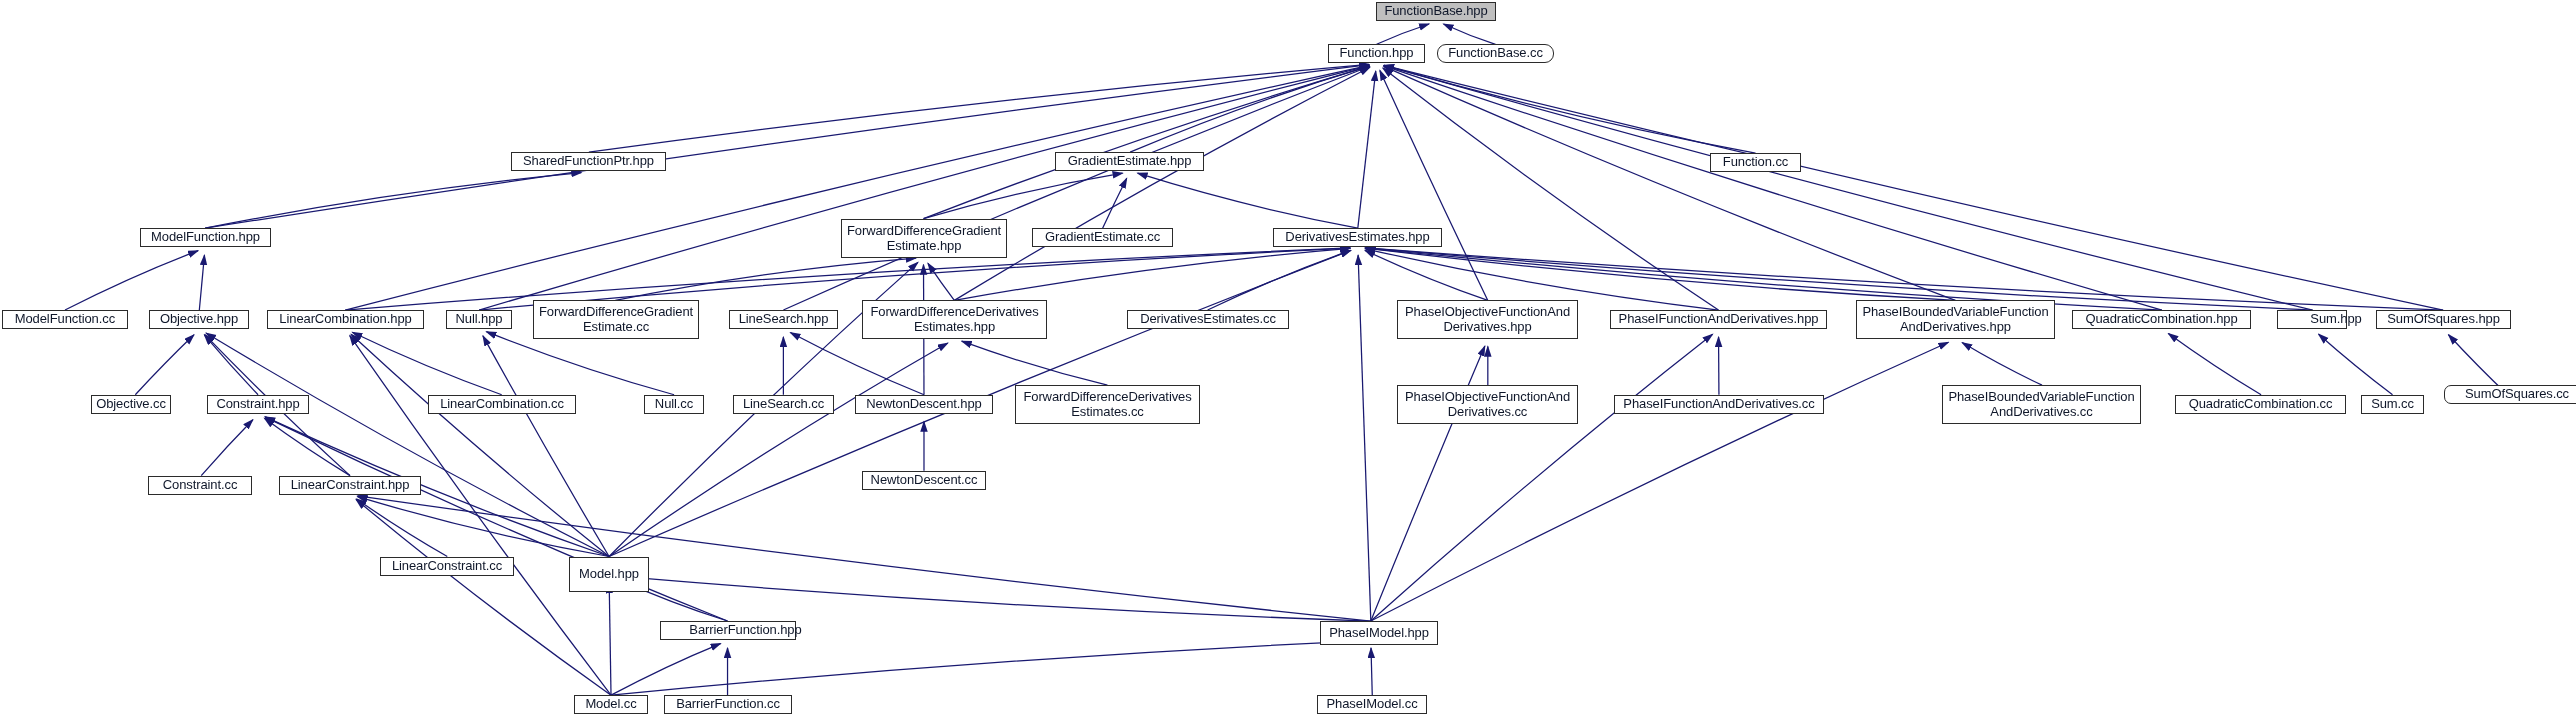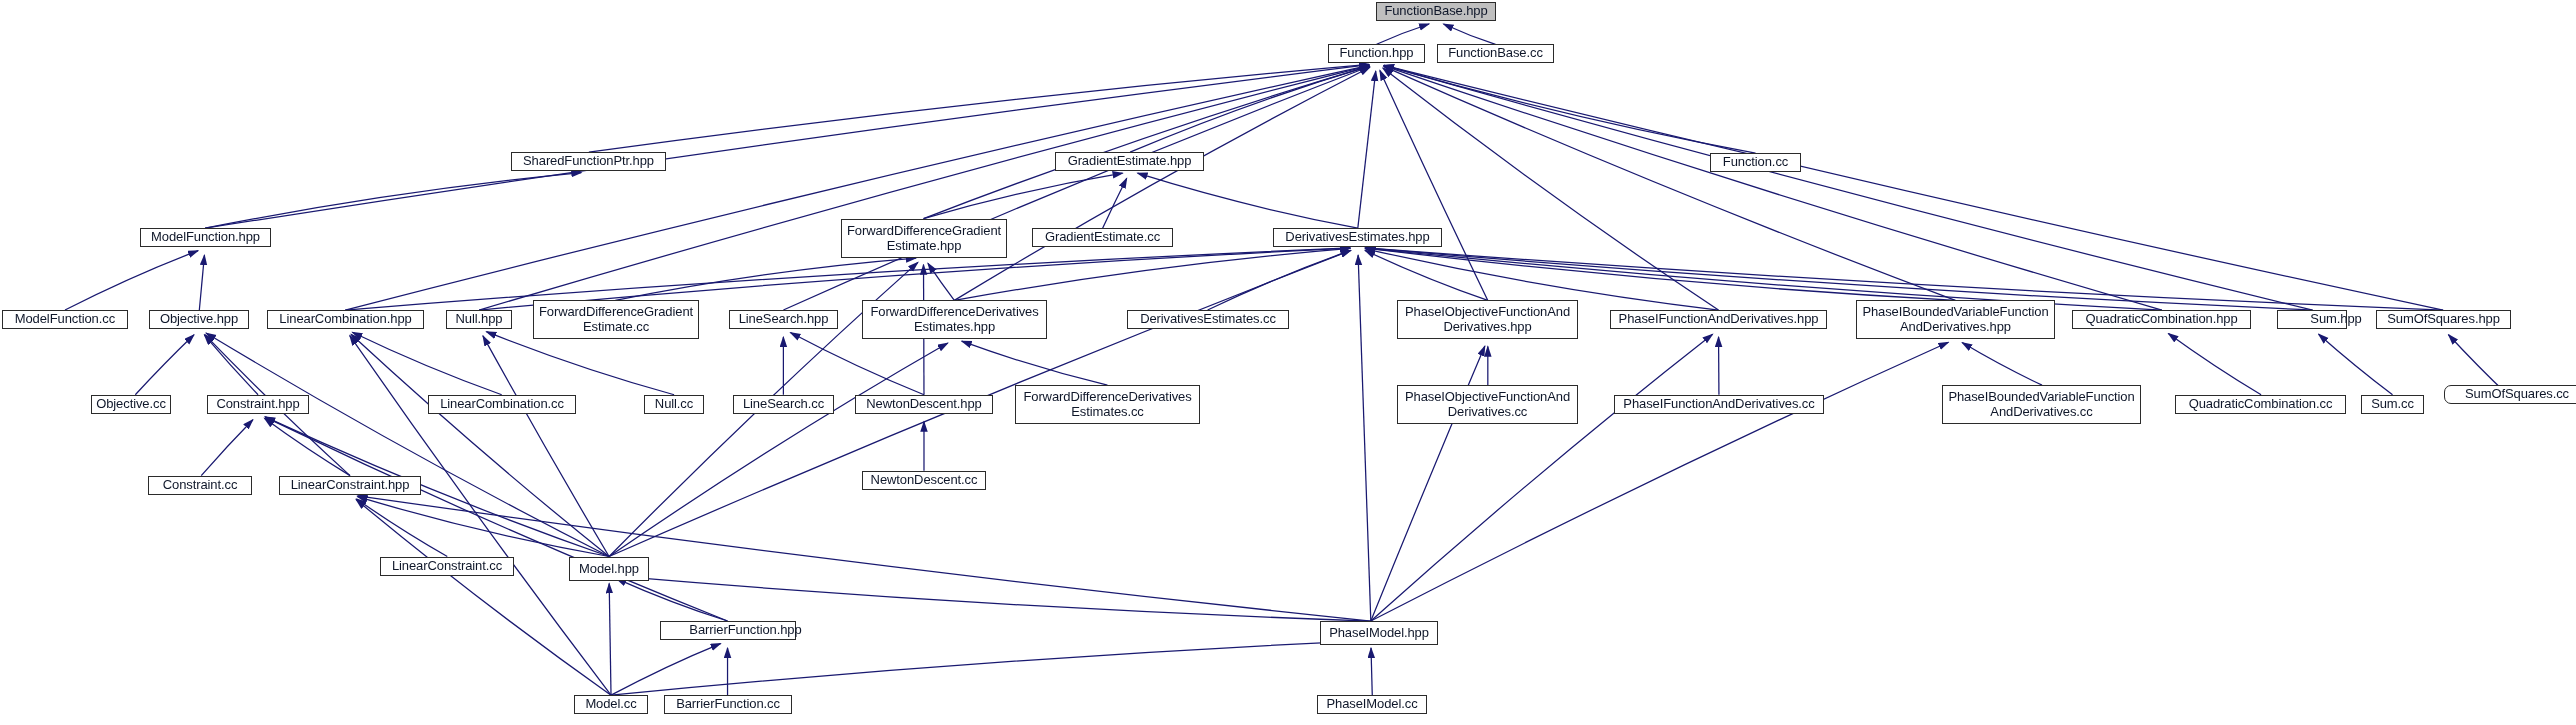--- a/index.html
+++ b/index.html
@@ -121,21 +121,21 @@
         <path d="M755.5,645.0 Q697.7,626.6 640.0,600.9" marker-end="url(#ah)"></path>
         <path d="M1423.5,645.0 Q1032.0,631.7 640.5,598.5" marker-end="url(#ah)"></path>
         <path d="M755.5,722.0 Q755.5,697.5 755.5,673.0" marker-end="url(#ah)"></path>
         <path d="M634.5,722.0 Q691.4,691.6 748.3,668.4" marker-end="url(#ah)"></path>
         <path d="M1425.0,722.0 Q1424.4,697.5 1423.7,673.0" marker-end="url(#ah)"></path>
         <path d="M634.5,722.0 Q1025.0,683.8 1415.5,665.6" marker-end="url(#ah)"></path>
       </g>
   </svg>
 <div class="node root hdr" style="left: 1376px; top: 1.9px; width: 120px; height: 19px;">FunctionBase.hpp</div>
     <div class="node hdr" style="left: 1328px; top: 44px; width: 97px; height: 19px;">Function.hpp</div>
-    <div class="node" style="left: 1437px; top: 44px; width: 117px; height: 19px;">FunctionBase.cc</div>
+    <div class="node" style="left: 1437px; top: 44px; width: 117px; height: 19px; border-radius: 9px;">FunctionBase.cc</div>
     <div class="node hdr" style="left: 511px; top: 152px; width: 155px; height: 19px;">SharedFunctionPtr.hpp</div>
     <div class="node hdr" style="left: 1055px; top: 152px; width: 149px; height: 19px;">GradientEstimate.hpp</div>
     <div class="node" style="left: 1710px; top: 153px; width: 91px; height: 19px;">Function.cc</div>
     <div class="node hdr" style="left: 140px; top: 228px; width: 131px; height: 19px;">ModelFunction.hpp</div>
     <div class="node hdr" style="left: 841px; top: 219px; width: 166px; height: 39px;">ForwardDifferenceGradient
 Estimate.hpp</div>
     <div class="node" style="left: 1032px; top: 228px; width: 141px; height: 19px;">GradientEstimate.cc</div>
     <div class="node hdr" style="left: 1273px; top: 228px; width: 169px; height: 19px;">DerivativesEstimates.hpp</div>
     <div class="node" style="left: 1.9px; top: 310px; width: 126px; height: 19px;">ModelFunction.cc</div>
     <div class="node hdr" style="left: 149px; top: 310px; width: 100px; height: 19px;">Objective.hpp</div>
@@ -167,21 +167,21 @@
 Derivatives.cc</div>
     <div class="node" style="left: 1614px; top: 395px; width: 210px; height: 19px;">PhaseIFunctionAndDerivatives.cc</div>
     <div class="node" style="left: 1942px; top: 385px; width: 199px; height: 39px;">PhaseIBoundedVariableFunction
 AndDerivatives.cc</div>
     <div class="node" style="left: 2175px; top: 395px; width: 171px; height: 19px;">QuadraticCombination.cc</div>
     <div class="node" style="left: 2361px; top: 395px; width: 63px; height: 19px;">Sum.cc</div>
     <div class="node" style="left: 2444px; top: 385px; width: 146px; height: 19px; border-radius: 7px;">SumOfSquares.cc</div>
     <div class="node" style="left: 148px; top: 476px; width: 104px; height: 19px;">Constraint.cc</div>
     <div class="node hdr" style="left: 279px; top: 476px; width: 142px; height: 19px;">LinearConstraint.hpp</div>
     <div class="node" style="left: 380px; top: 557px; width: 134px; height: 19px;">LinearConstraint.cc</div>
-    <div class="node hdr" style="left: 569px; top: 557px; width: 80px; height: 24px;">Model.hpp</div>
+    <div class="node hdr" style="left: 569px; top: 557px; width: 80px; height: 35px;">Model.hpp</div>
     <div class="node hdr" style="left: 660px; top: 621px; width: 136px; height: 19px; padding-left: 35px;">BarrierFunction.hpp</div>
     <div class="node hdr" style="left: 1320px; top: 621px; width: 118px; height: 24px;">PhaseIModel.hpp</div>
     <div class="node" style="left: 574px; top: 695px; width: 74px; height: 19px;">Model.cc</div>
     <div class="node" style="left: 664px; top: 695px; width: 128px; height: 19px;">BarrierFunction.cc</div>
     <div class="node" style="left: 1317px; top: 695px; width: 110px; height: 19px;">PhaseIModel.cc</div>
     <div class="node" style="left: 862px; top: 471px; width: 124px; height: 19px;">NewtonDescent.cc</div>
   </div>
 
 
 </body></html>

